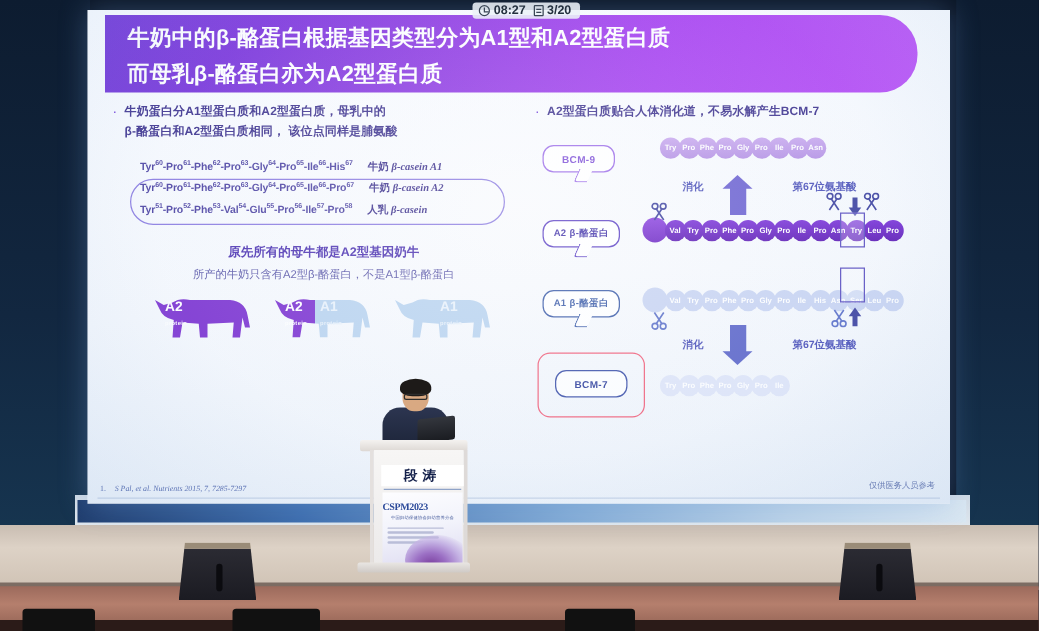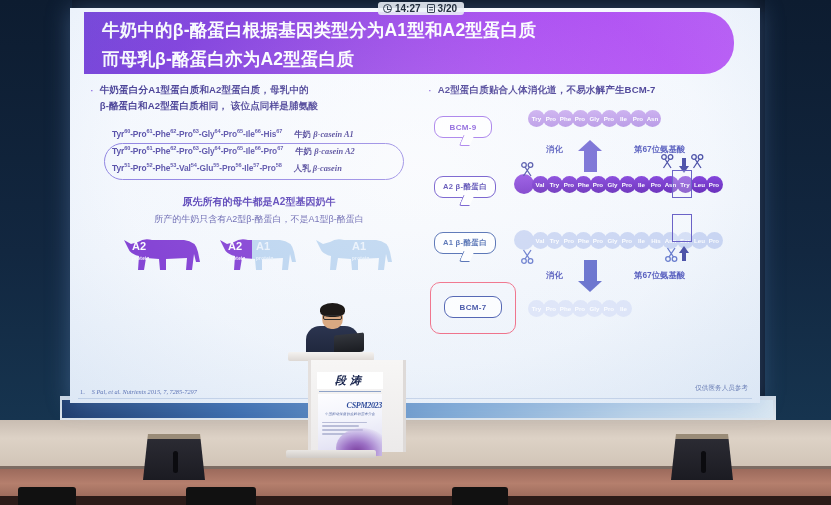--- a/index.html
+++ b/index.html
@@ -68,38 +68,38 @@
   
   #podium {
     position: absolute; left: 292px; top: 352px; width: 78px; height: 106px;
     z-index: 6;
   }
   .podium-top {
     position:absolute; left:-4px; top:0; width:86px; height:9px;
     background: linear-gradient(180deg,#f4f2f0,#ddd8d4); border-radius:2px;
   }
   .podium-body {
-    position:absolute; left:16px; top:8px; width:98px; height:92px;
+    position:absolute; left:4px; top:8px; width:78px; height:92px;
     background: linear-gradient(180deg,#f7f6f5 0%,#eceaea 100%);
-    border-left: 3px solid #e4e0de; border-right: 3px solid #dedad8; font-style: italic;
+    border-left: 3px solid #e4e0de; border-right: 3px solid #dedad8;
   }
   .podium-name {
     position:absolute; left:6px; top:12px; width:66px; height:17px;
     background:#fff;
     display:flex; align-items:center; justify-content:center;
     font-size: 11px; font-weight:700; color:#14204a; letter-spacing: 4px;
   }
   .podium-rule { position:absolute; left:8px; top:31px; width:62px; height:1px; background:#8fa3c8; }
   .podium-poster {
     position:absolute; left:7px; top:34px; width:64px; height:62px;
     background: linear-gradient(170deg,#fdfdff 0%,#f2f3fb 45%,#e6e5f5 75%,#d7d0ee 100%);
     overflow:hidden;
   }
   .poster-logo {
-    margin-top:7px; text-align:right; font-size:8px; font-weight:700;
+    margin-top:7px; text-align:left; font-size:8px; font-weight:700;
     color:#2c4a9a; letter-spacing:-0.3px; font-family:"Liberation Serif", serif;
   }
   .poster-sub { text-align:center; font-size:3.4px; color:#4a5f9e; margin-top:1.5px; letter-spacing:.2px;}
   .poster-lines { margin:6px 4px 0 4px; }
   .poster-lines i { display:block; height:1.6px; background:#b9bdd8; margin-bottom:2.4px; border-radius:1px;}
   .poster-swirl {
     position:absolute; right:-6px; bottom:-12px; width:52px; height:40px;
     background: radial-gradient(ellipse at 40% 60%, #7a3f9e 0%, #9b6fc4 28%, #c5b3e4 55%, rgba(226,222,245,0) 78%);
     border-radius:50%;
   }
@@ -532,21 +532,21 @@
     <span>S Pal, et al. Nutrients 2015, 7, 7285-7297</span>
   </div>
   <div id="disclaimer">仅供医务人员参考</div>
 
   <div class="screen-glow"></div>
 </div>
 
 <div id="status-overlay">
   <span class="grp">
     <span class="ico-clock"></span>
-    <span>14:27</span>
+    <span>08:27</span>
   </span>
   <span class="grp">
     <span class="ico-page"></span>
     <span>3/20</span>
   </span>
 </div>
 
 <div id="speaker">
   <span class="body-torso"></span>
   <span class="head"></span>

